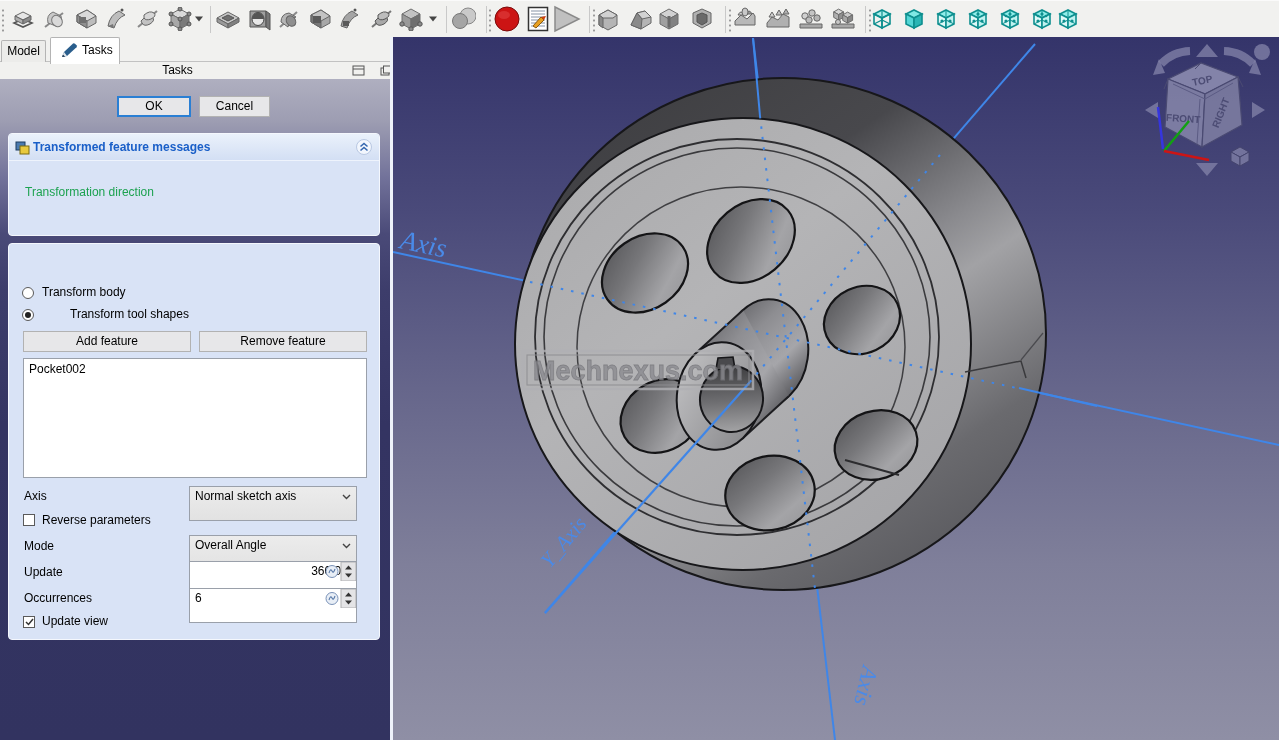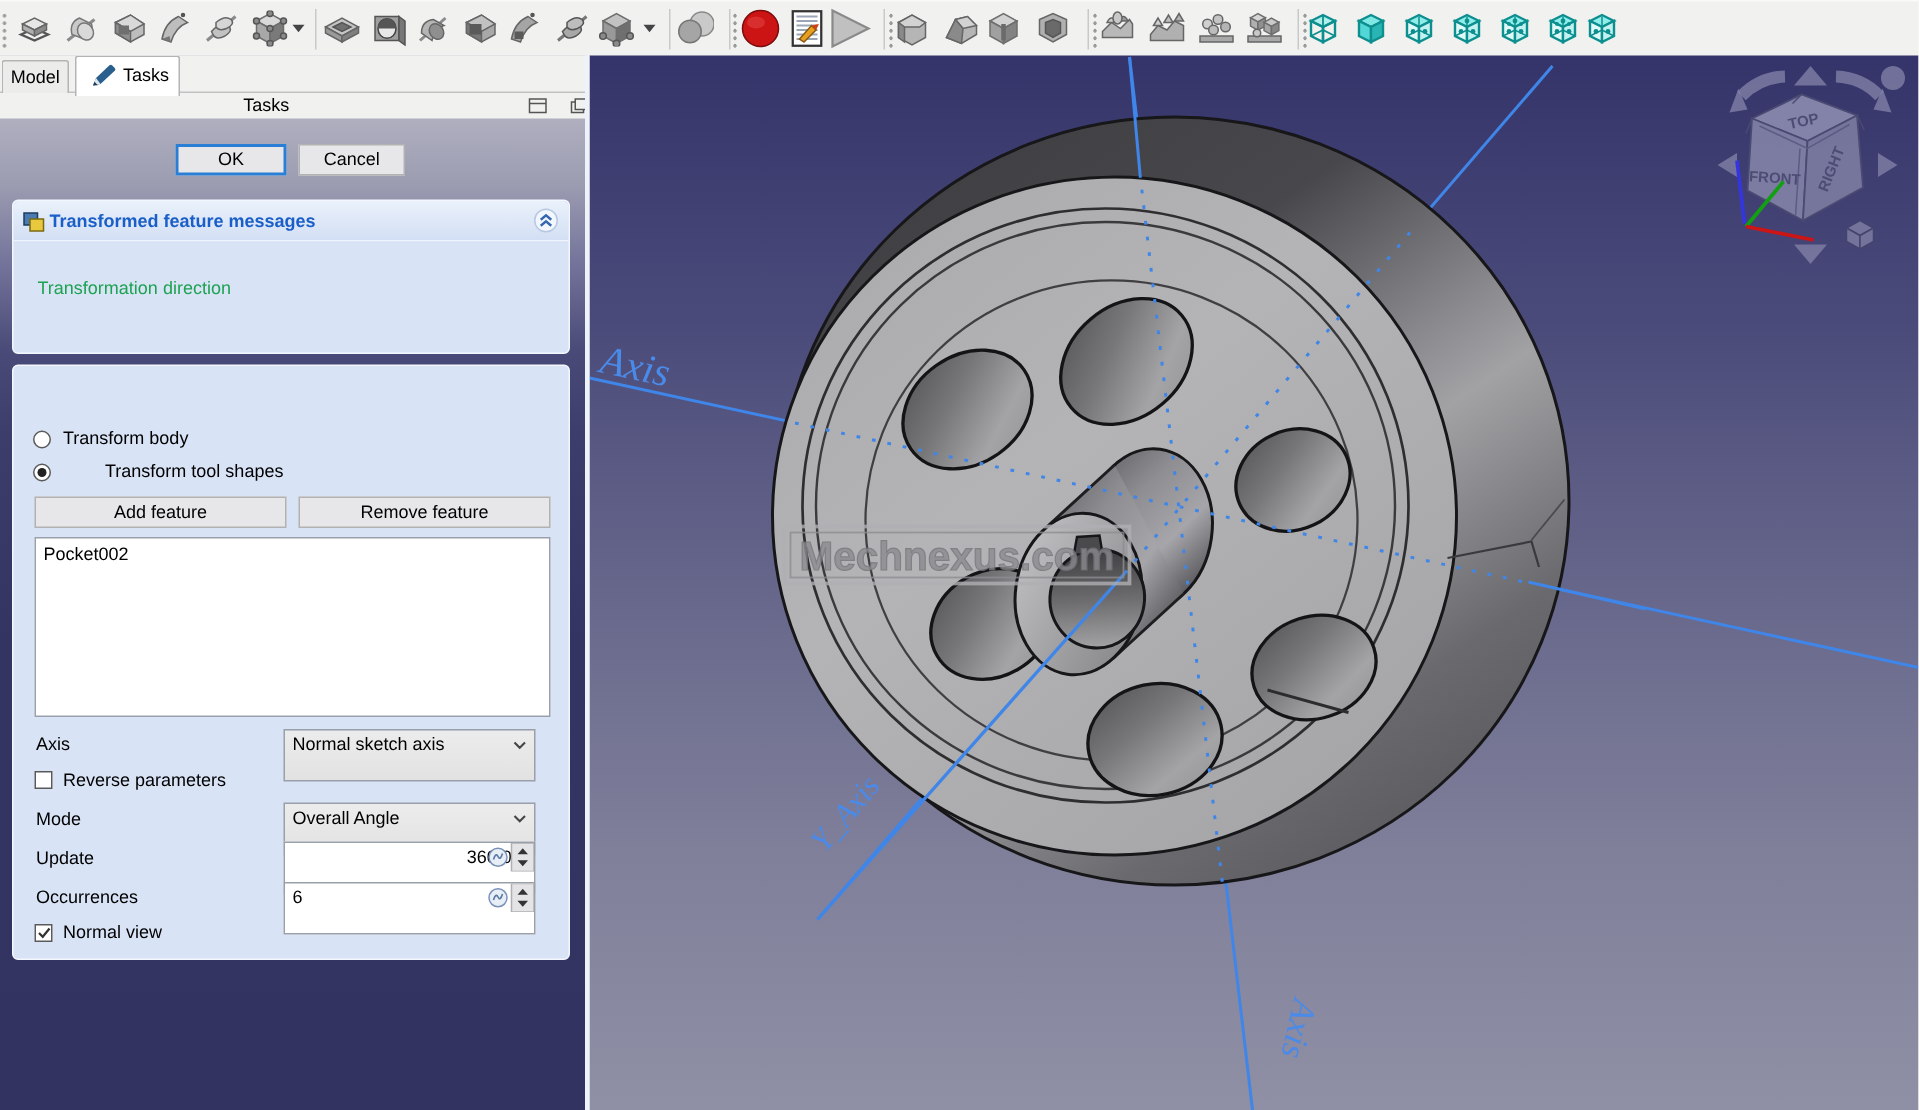--- a/index.html
+++ b/index.html
@@ -363,21 +363,21 @@
             <path d="M4,11 Q5.5,6 7,9 Q8.5,12 10,7" fill="none" stroke="#5a7aa8" stroke-width="1.1"></path>
             <rect x="16" y="0" width="15" height="19" fill="#e4e4e6" stroke="#b0b0b2" stroke-width="1"></rect>
             <path d="M20,7.5 L23.5,3.5 L27,7.5 Z" fill="#333"></path>
             <path d="M20,11.5 L23.5,15.5 L27,11.5 Z" fill="#333"></path>
           </svg></div>
         <div class="check" style="left:14px; top:372px;">
           <svg style="position:absolute;left:1px;top:1px;width:9px;height:8px" viewBox="0 0 9 8">
               <path d="M1,4 L3.5,6.5 L8,1" fill="none" stroke="#333" stroke-width="1.5"></path>
             </svg>
         </div>
-        <div class="lbl" style="left:33px; top:370px;">Normal view</div>
+        <div class="lbl" style="left:33px; top:370px;">Update view</div>
       </div>
     </div>
   </div>
   <div id="viewport">
     <svg id="vp" width="886" height="703" viewBox="0 0 886 703">
       <defs>
       <linearGradient id="sideg" x1="0.15" y1="0" x2="0.85" y2="1">
             <stop offset="0" stop-color="#3e3e41"></stop>
             <stop offset="0.3" stop-color="#48484c"></stop>
             <stop offset="0.5" stop-color="#8a8a8e"></stop>

